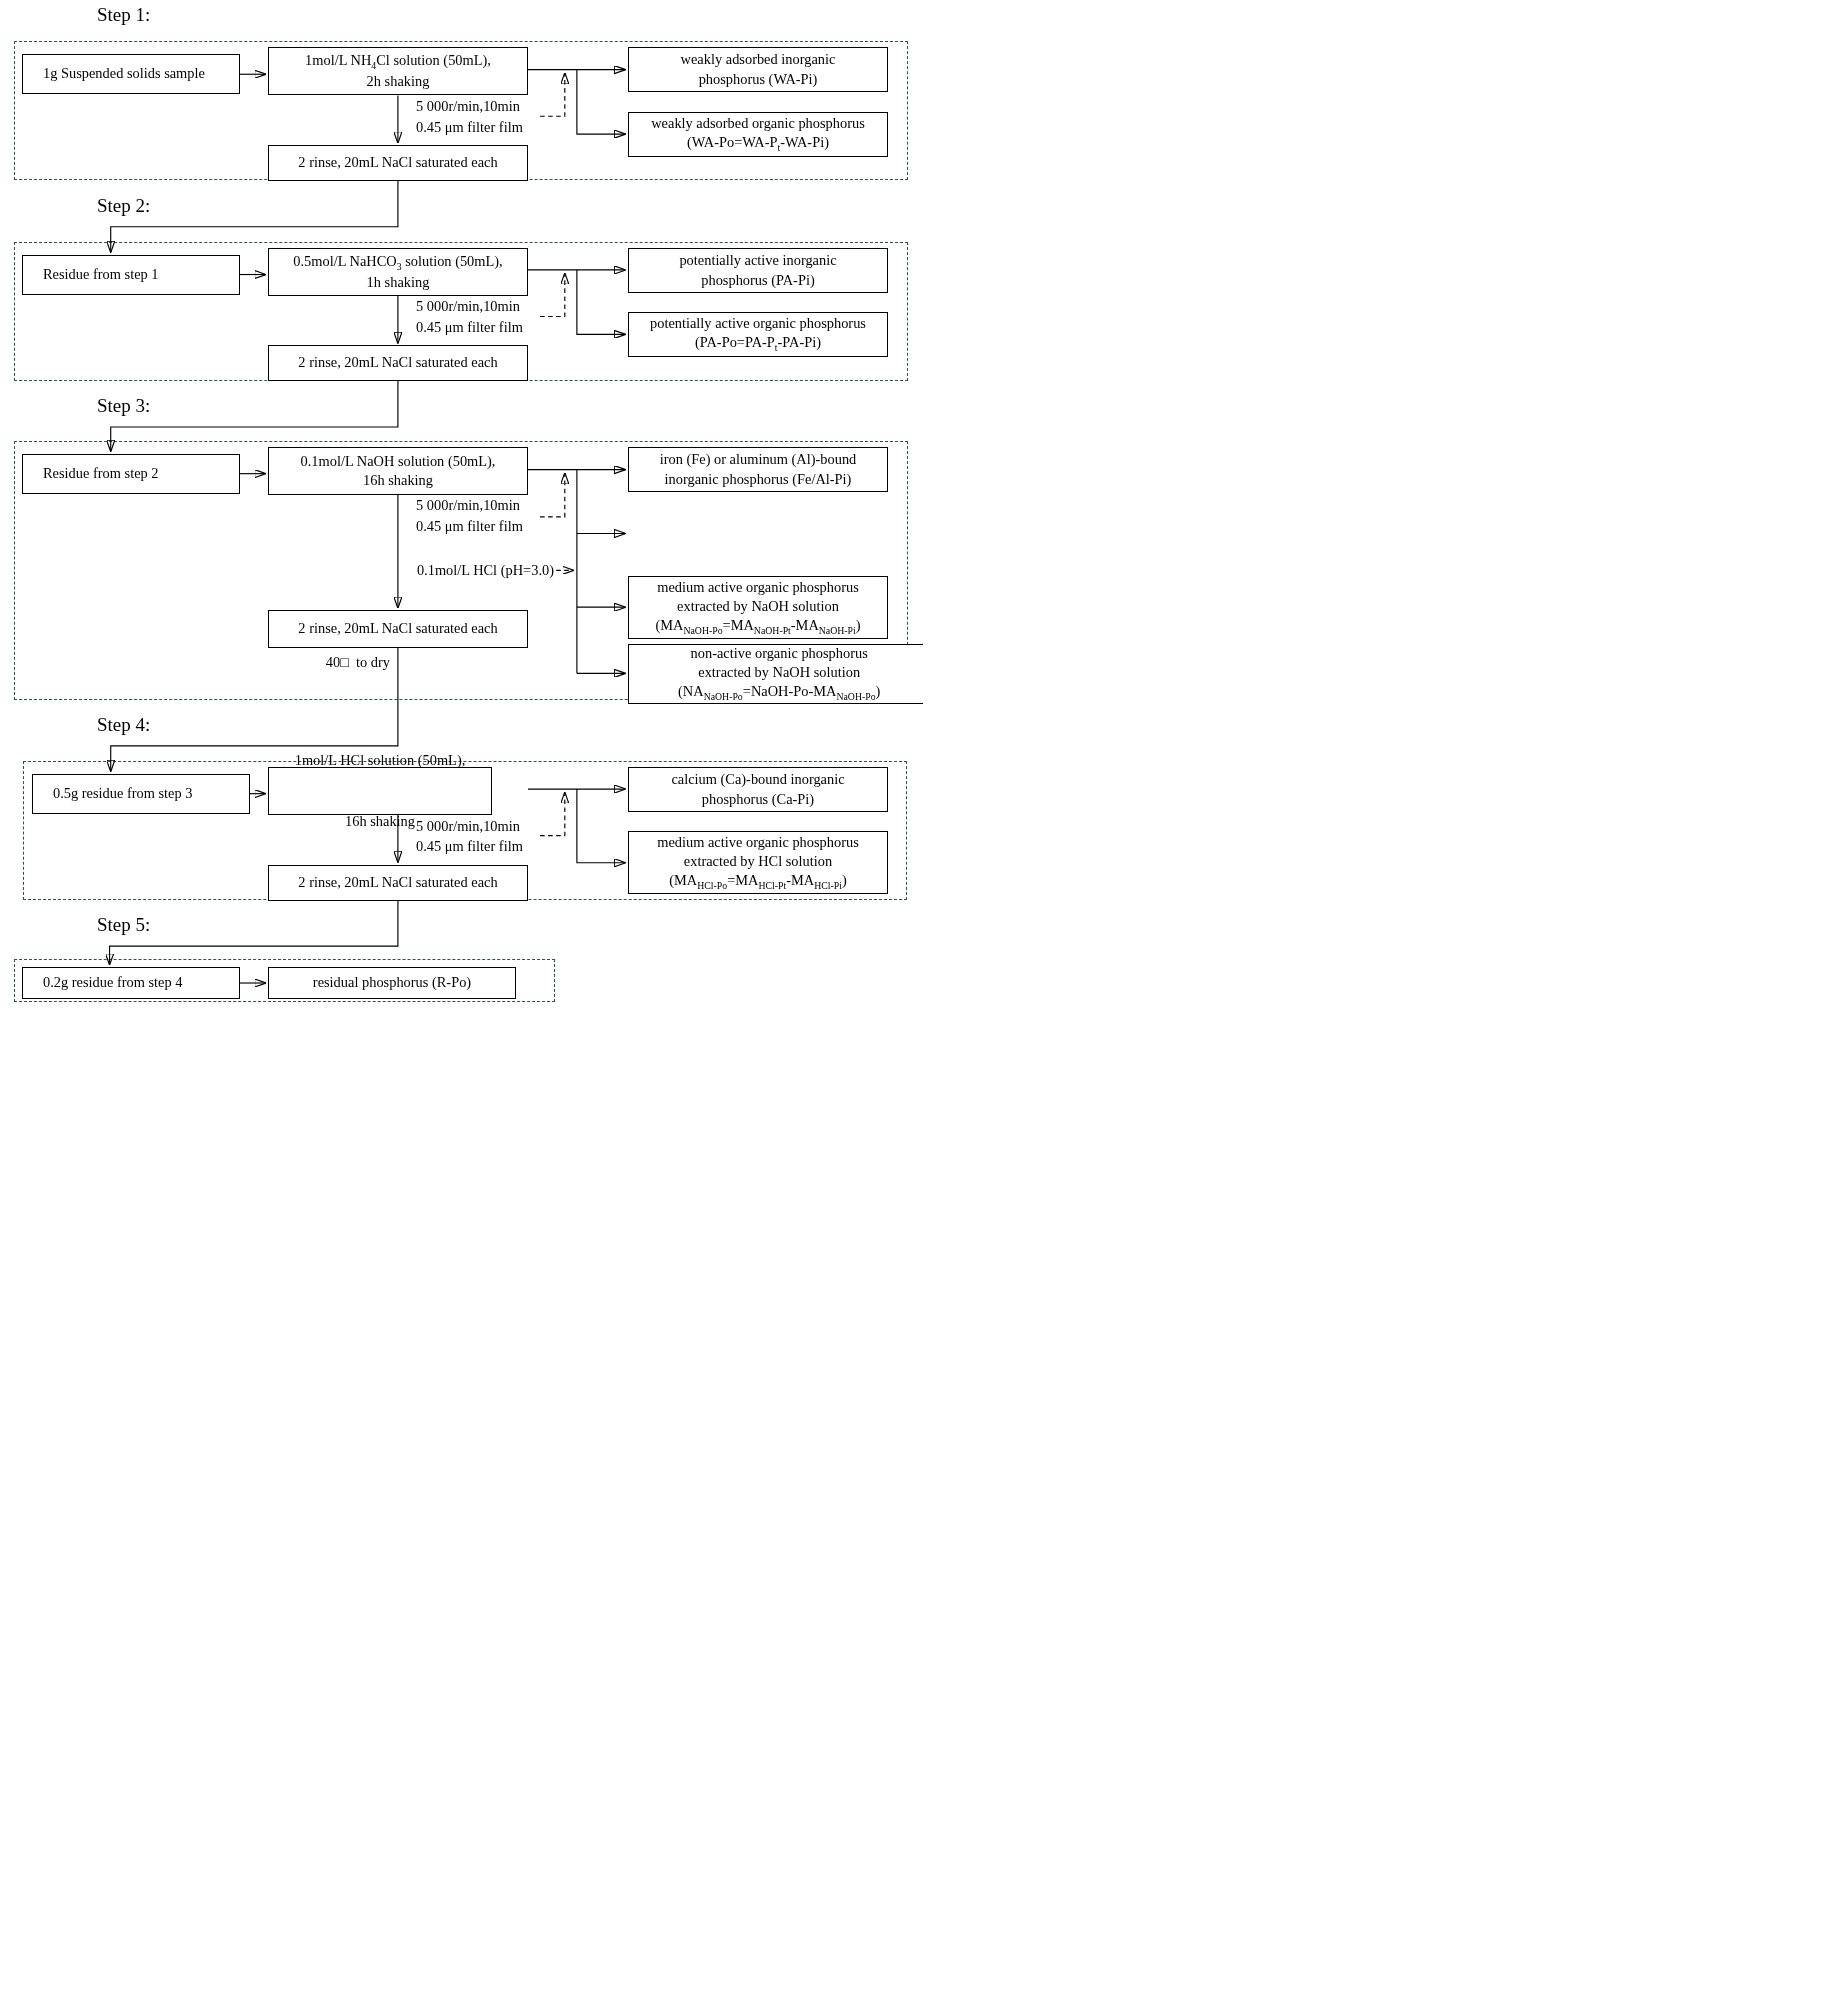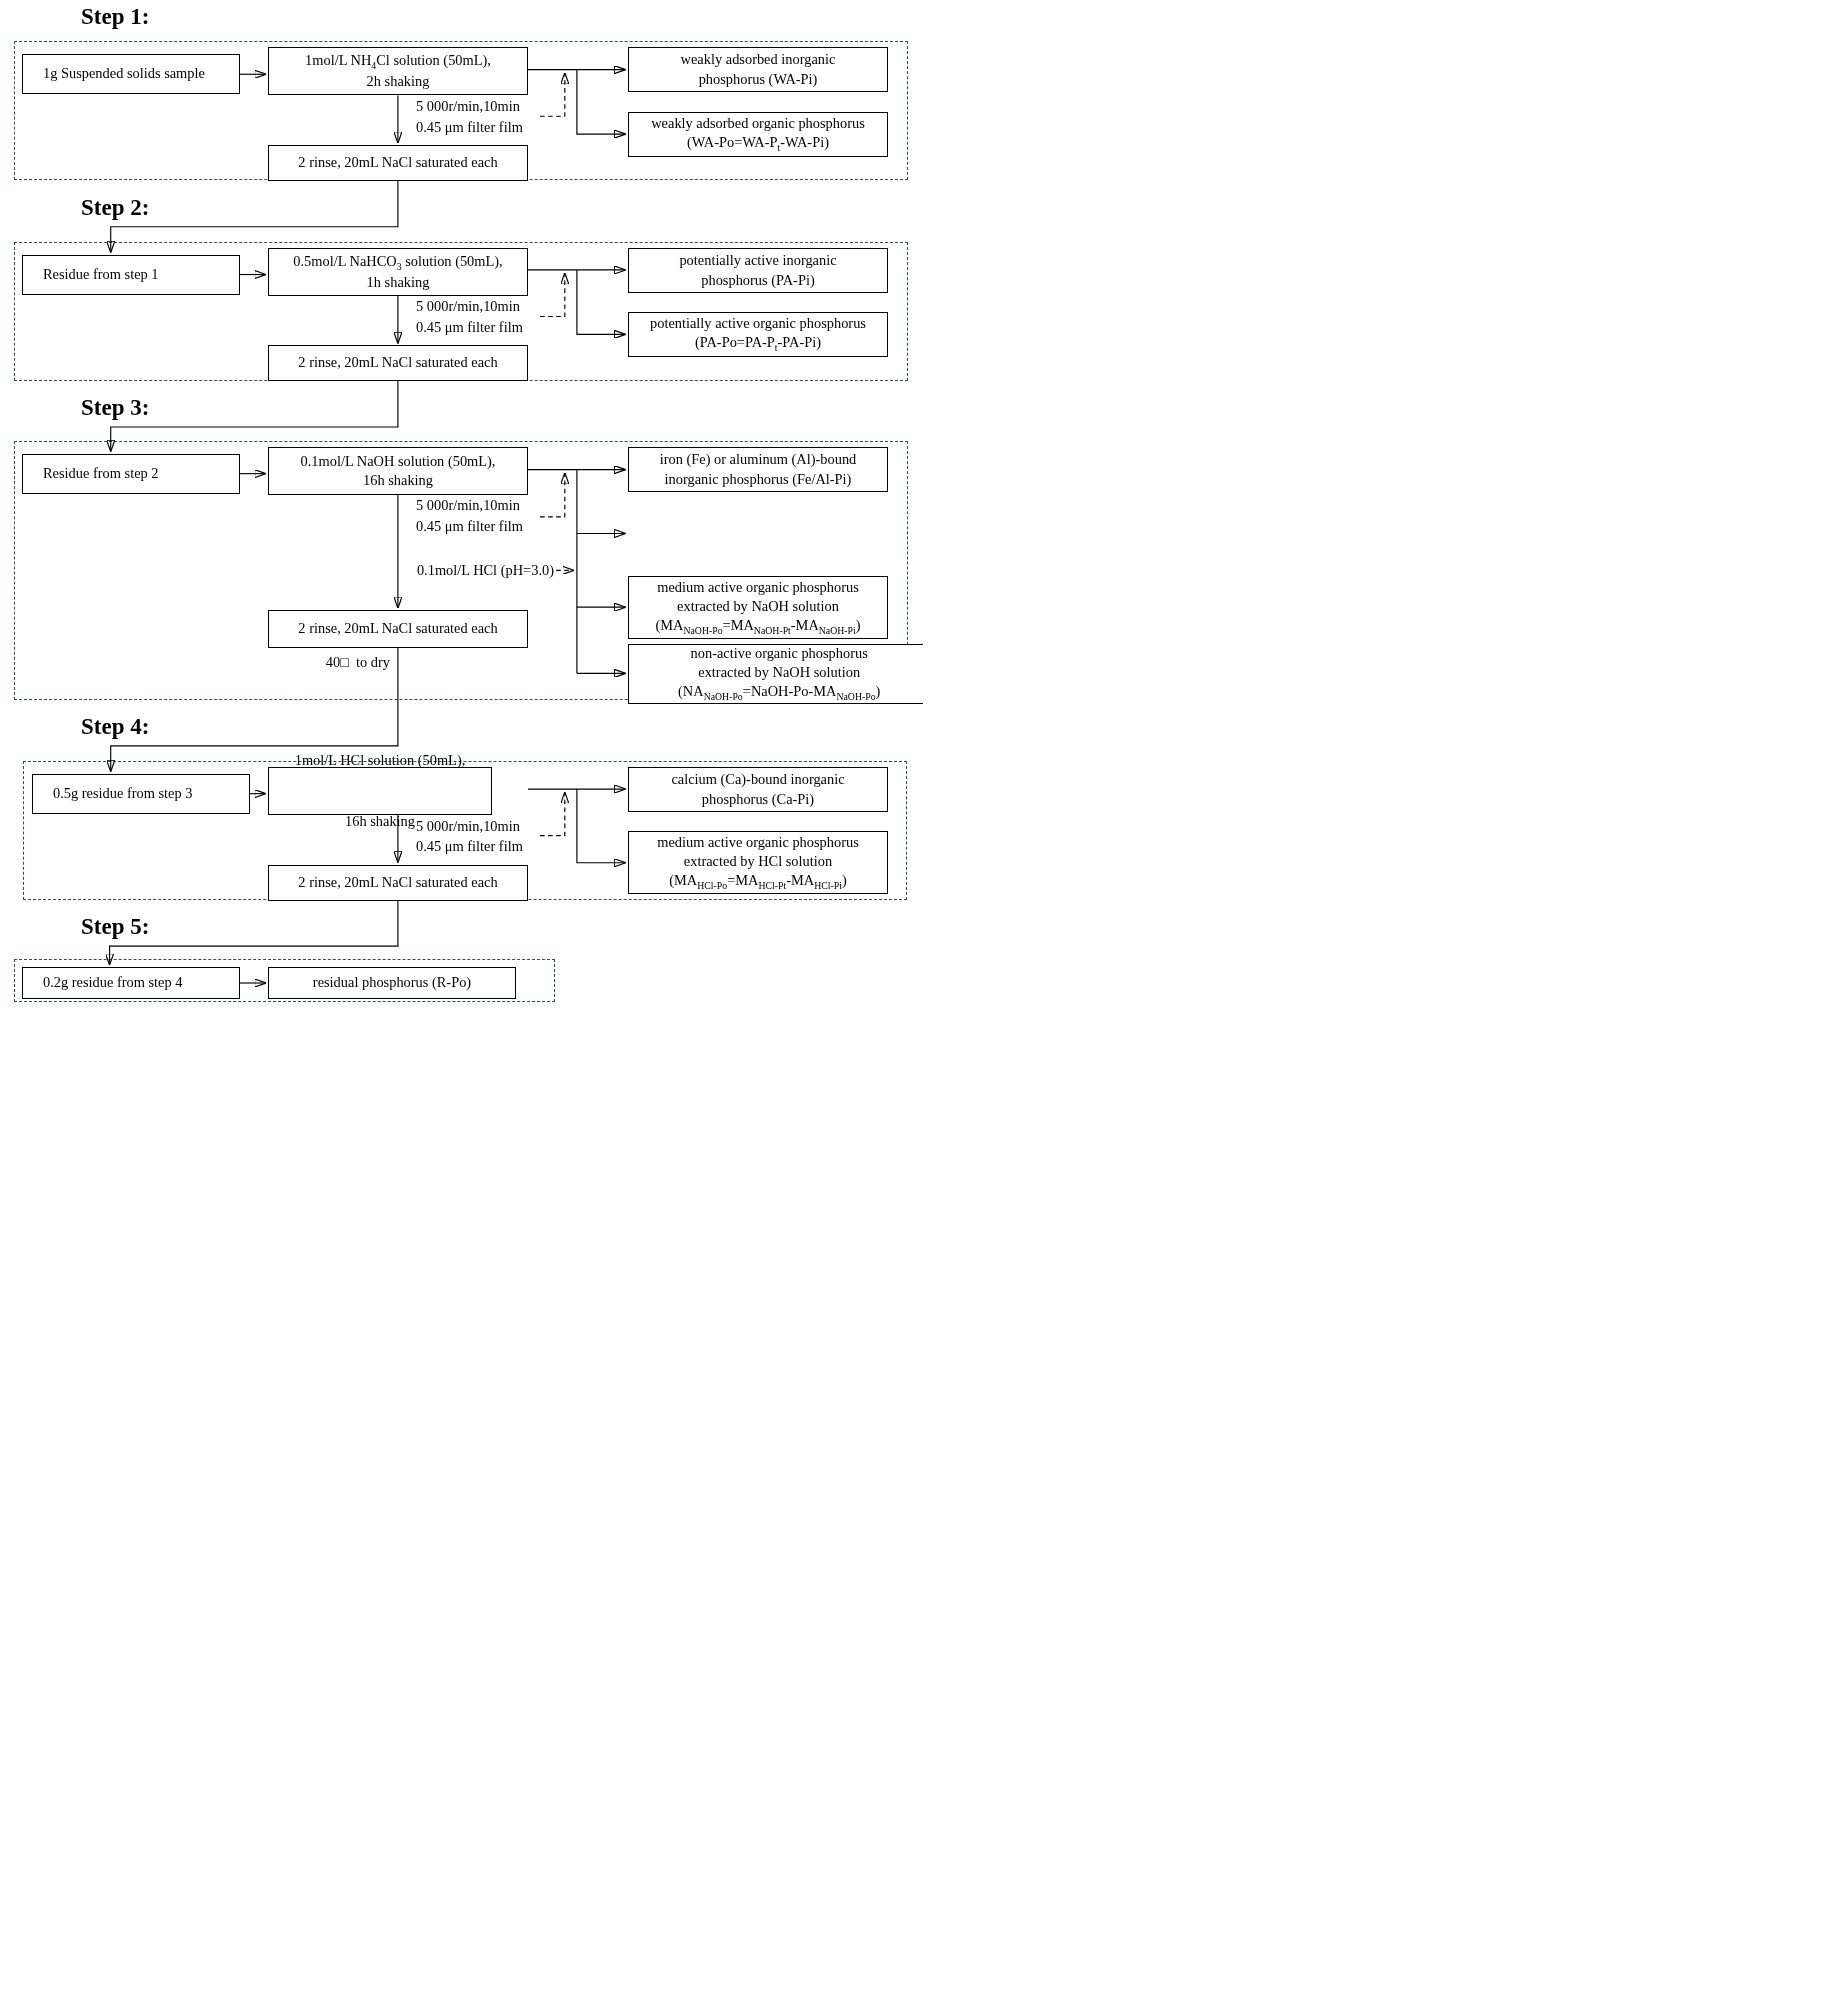--- a/index.html
+++ b/index.html
@@ -6,23 +6,24 @@
   .canvas{
     position:relative;
     width:923px;height:1002px;
     background:#ffffff;
     font-family:"Liberation Serif","DejaVu Serif",serif;
     color:#000;
     overflow:hidden;
   }
   .step-label{
     position:absolute;
-    font-size:23px;
-    font-weight:bold;
+    font-size:19px;
+    font-weight:normal;
     white-space:nowrap;
+    margin-left:16px;
   }
   .container{
     position:absolute;
     border:1.2px dashed #2c5345;
     box-sizing:border-box;
   }
   .box{
     position:absolute;
     border:1.7px solid #000;
     background:#fff;

